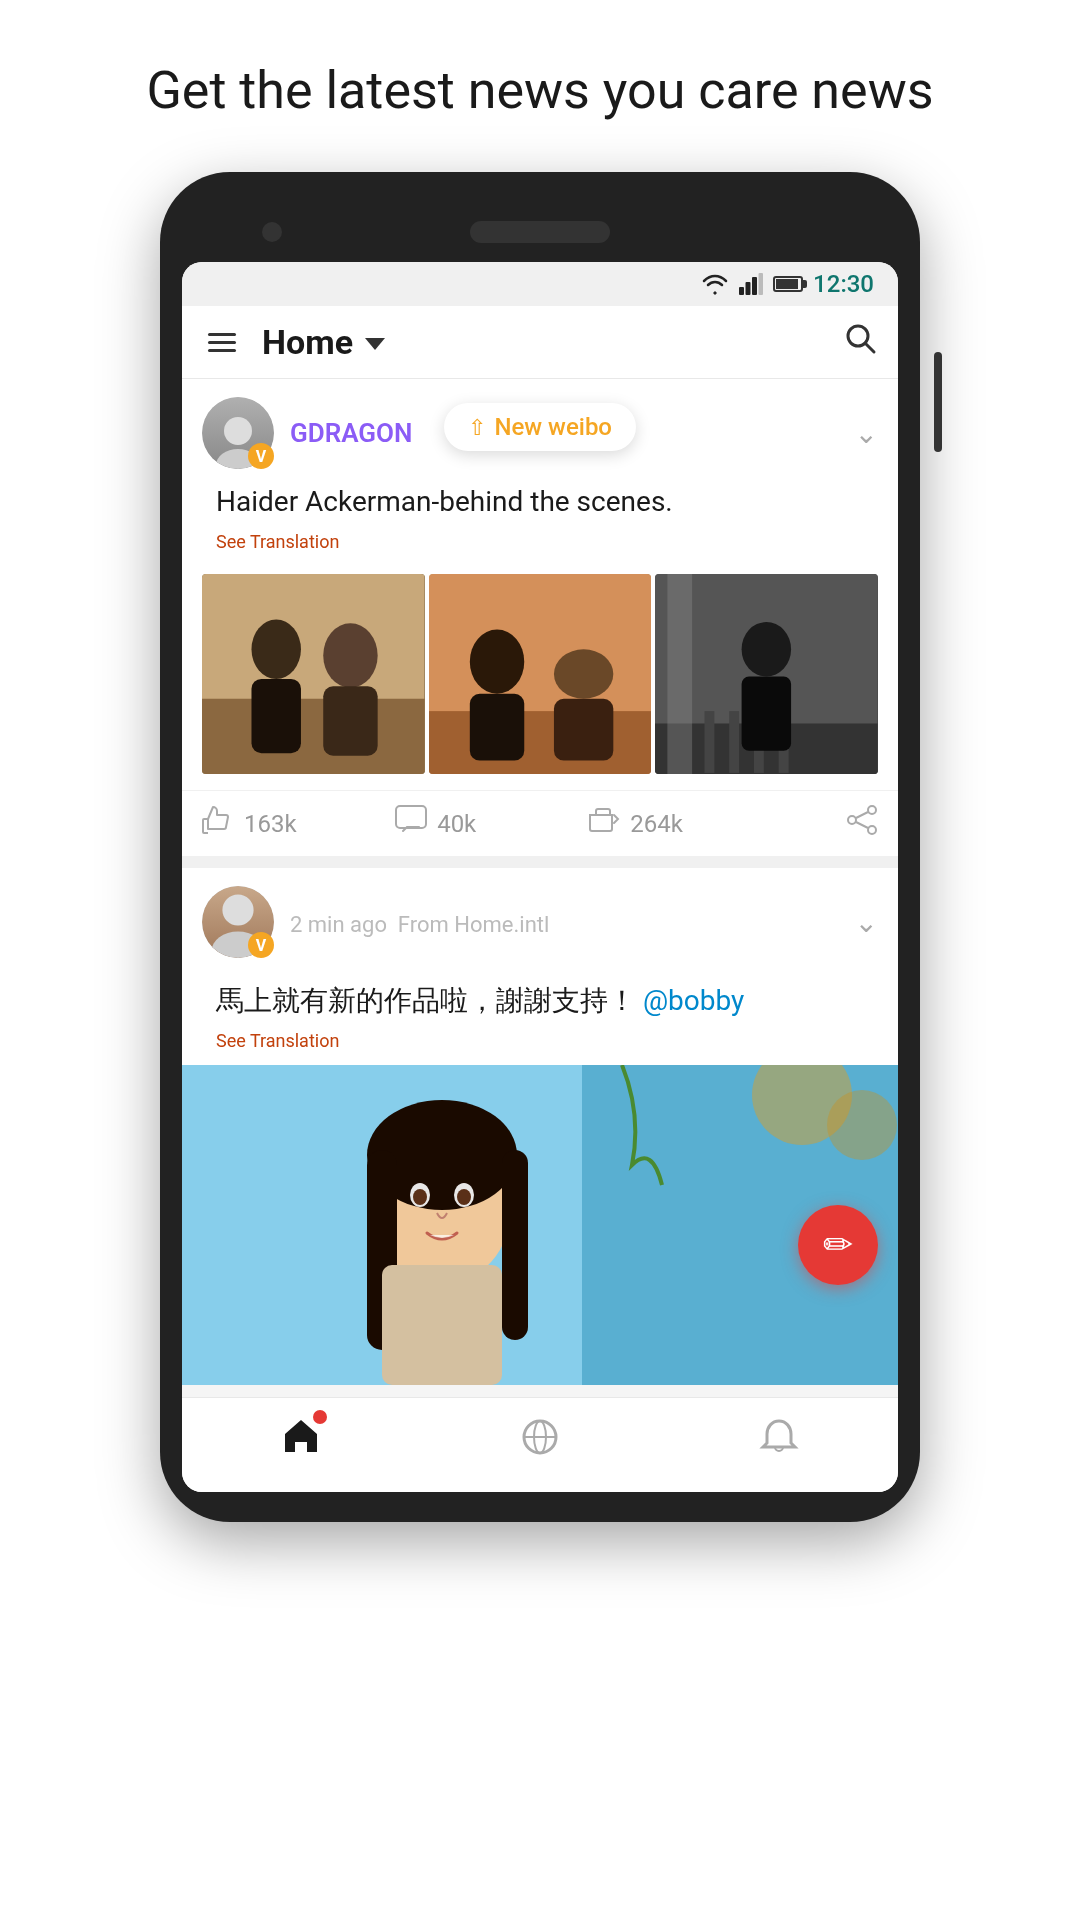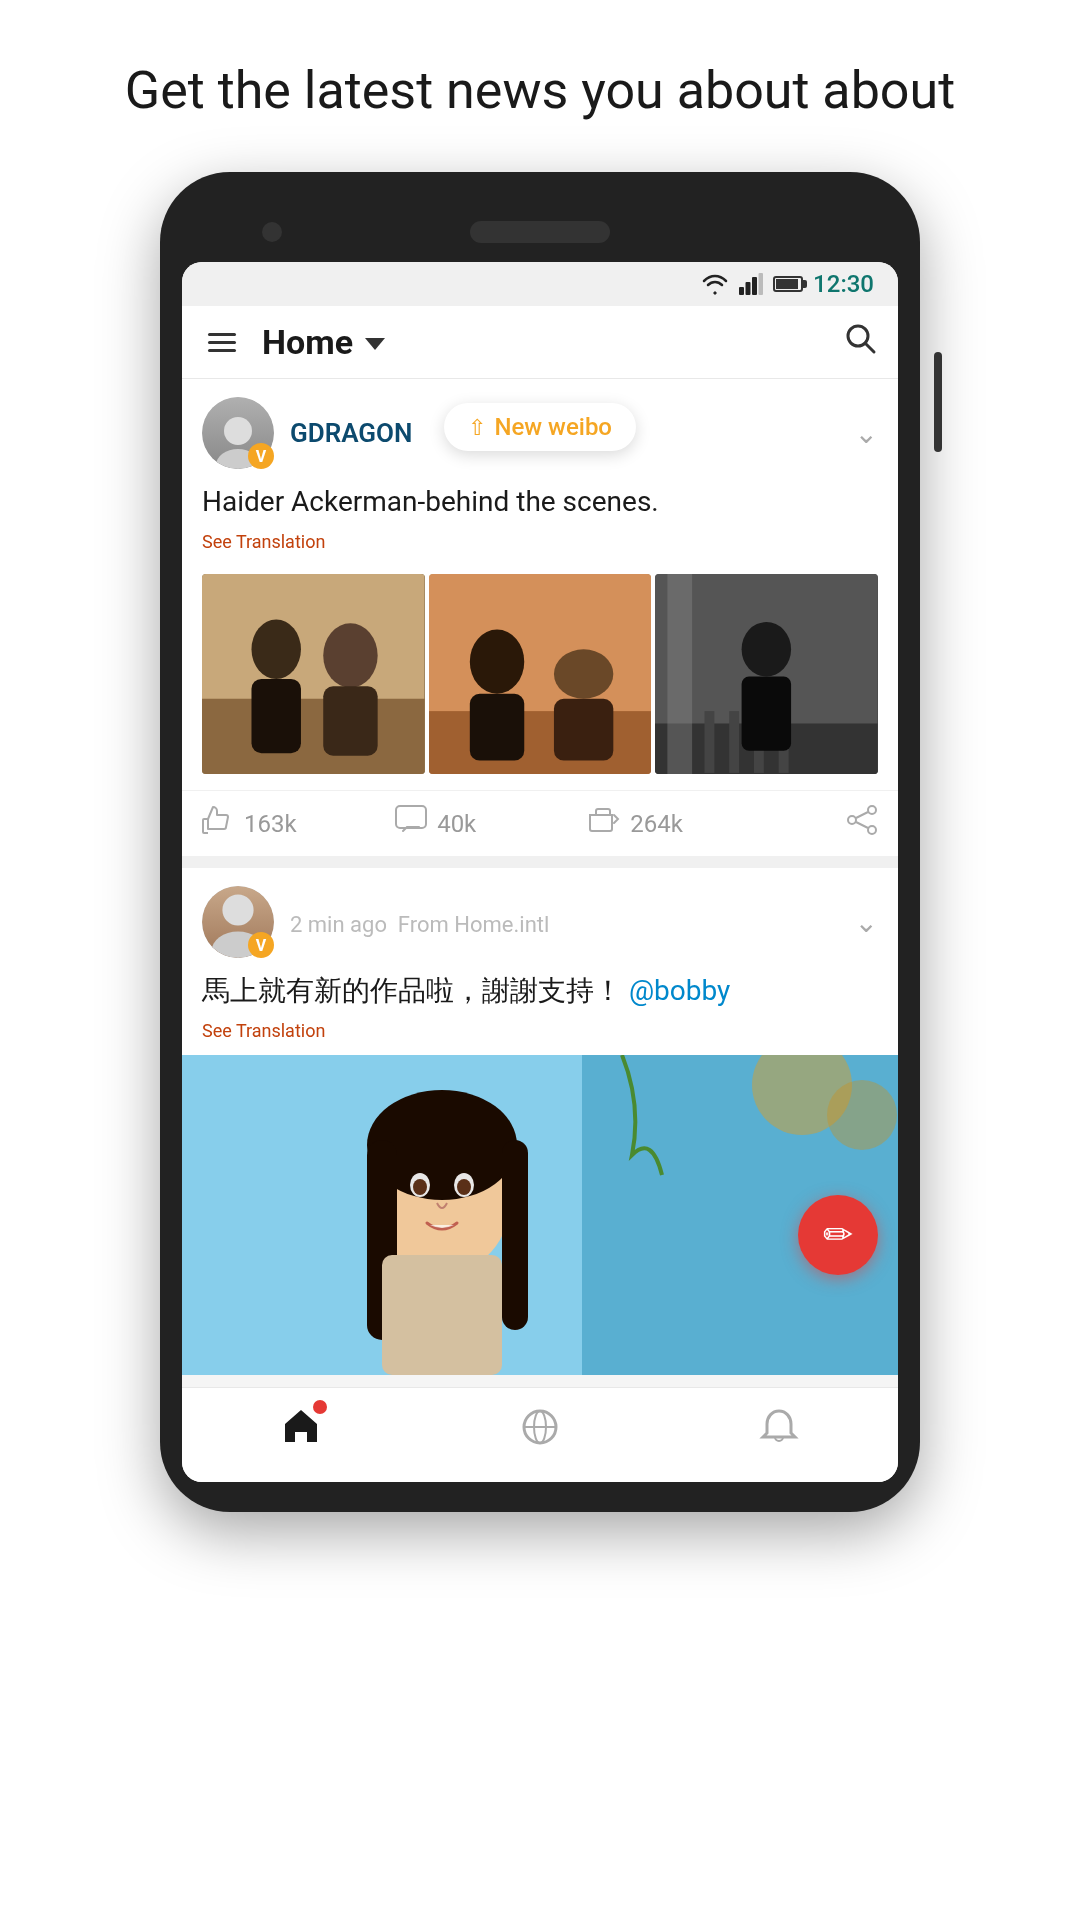--- a/index.html
+++ b/index.html
@@ -225,21 +225,21 @@
       font-weight: 700;
     }
 
     .post-meta {
       flex: 1;
     }
 
     .post-username {
       font-size: 26px;
       font-weight: 600;
-      color: #0c4a6e;
+      color: #8b5cf6;
     }
 
     .post-time {
       font-size: 22px;
       color: #999;
       margin-top: 4px;
     }
 
     .post-time span {
       color: #bbb;
@@ -273,35 +273,36 @@
       font-size: 22px;
     }
 
     .new-weibo-text {
       font-size: 24px;
       font-weight: 500;
       color: #f5a623;
     }
 
     .post-content {
-      padding: 0 20px 14px;
+      padding: 0 34px 14px;
     }
 
     .post-text {
       font-size: 28px;
       color: #1a1a1a;
       line-height: 1.5;
       margin-bottom: 8px;
     }
 
     .post-text-chinese {
       font-size: 28px;
       color: #1a1a1a;
       line-height: 1.5;
       margin-bottom: 8px;
+      margin-top: 10px;
     }
 
     .post-mention {
       color: #0088cc;
     }
 
     .see-translation {
       font-size: 18px;
       color: #c2410c;
       cursor: pointer;
@@ -467,21 +468,21 @@
       border-radius: 50%;
       display: flex;
       align-items: flex-end;
       justify-content: center;
       overflow: hidden;
     }
   </style>
 </head>
 <body>
 
-<h1 class="page-headline">Get the latest news you about about</h1>
+<h1 class="page-headline">Get the latest news you care news</h1>
 
 <div class="phone-frame">
 
   <div class="phone-side-button"></div>
 
   <div class="phone-top-bar">
     <div class="phone-camera"></div>
     <div class="phone-speaker"></div>
   </div>
 

